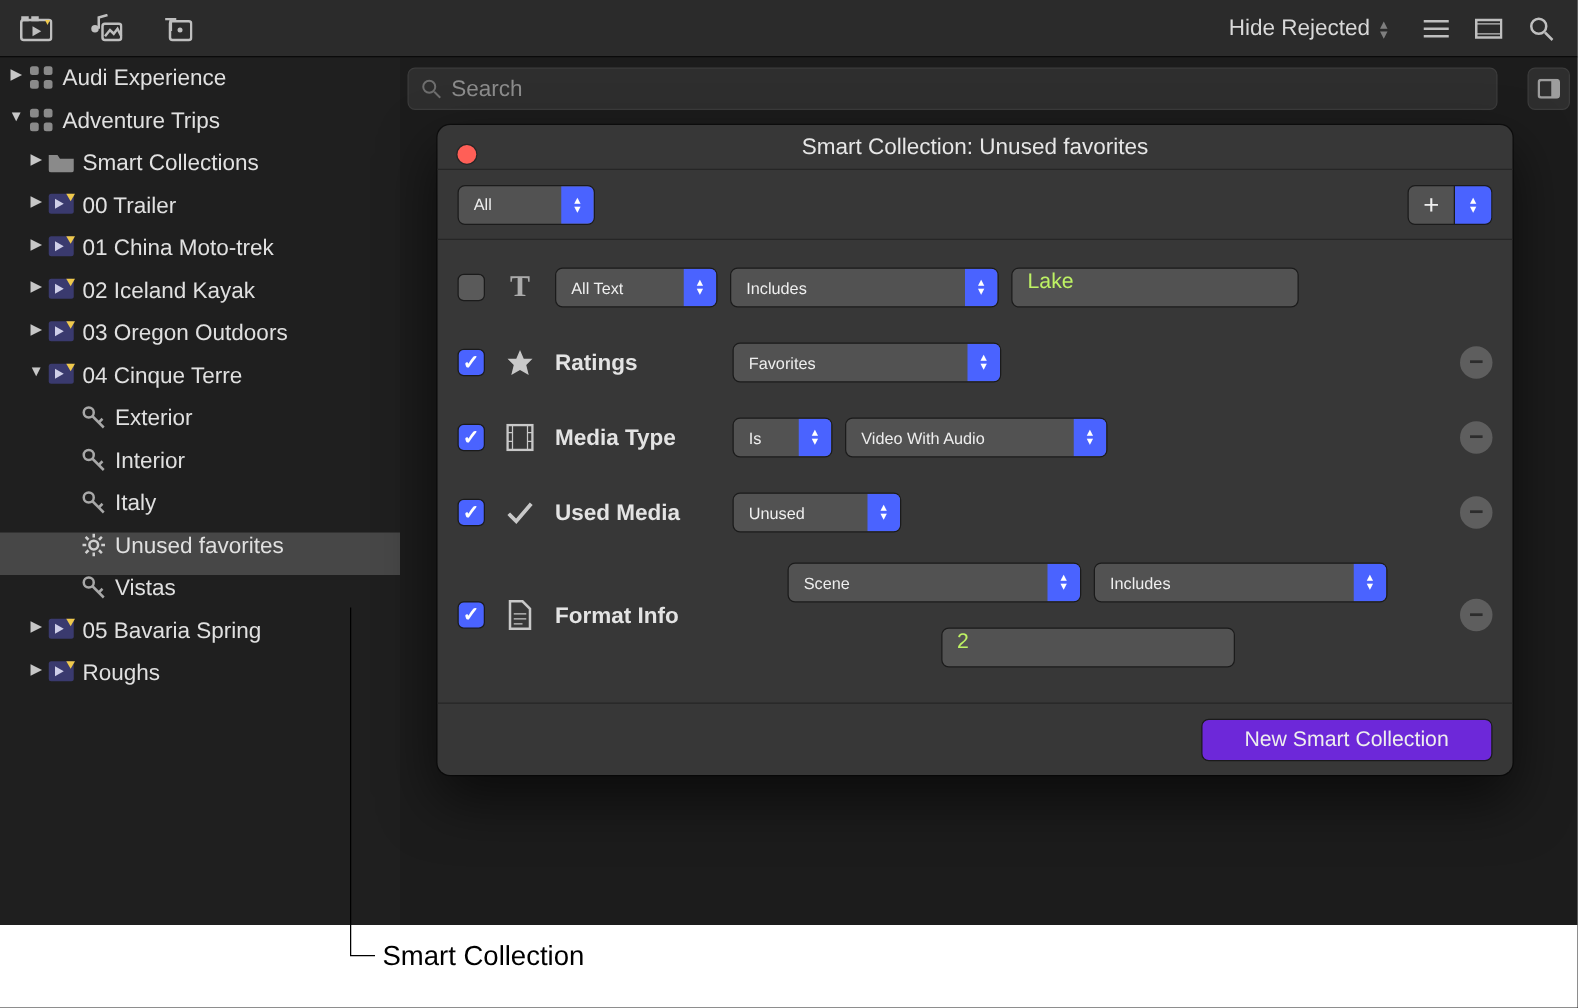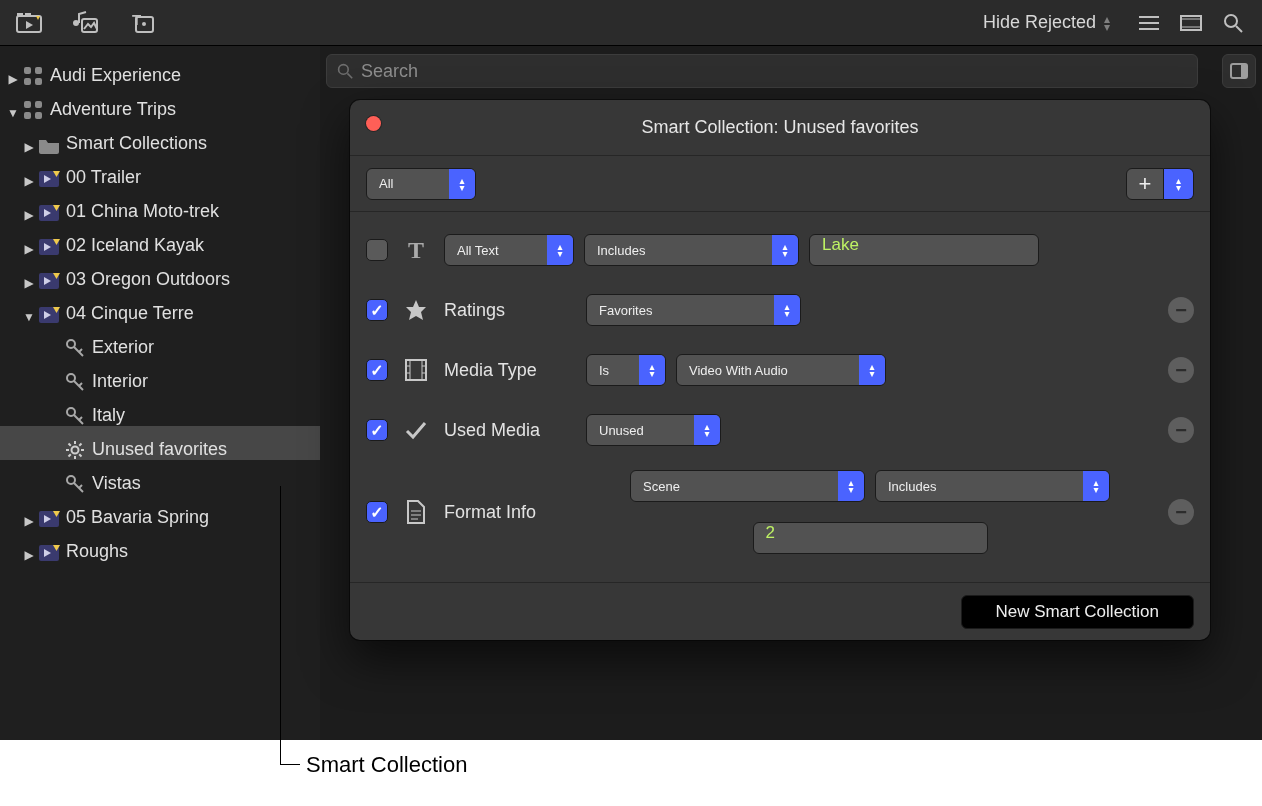--- a/index.html
+++ b/index.html
@@ -14,41 +14,41 @@
   .updown-caret { display:inline-block; margin-left:8px; color:#7f7f7f; font-size:12px; line-height:8px;}
   .updown-caret::before{content:"\25B4"; display:block;}
   .updown-caret::after{content:"\25BE"; display:block;}
   .toolbar-right-icon { width:34px; height:34px; display:flex; align-items:center; justify-content:center; margin-left:8px; color:#bfbfbf;}
   
   
   .main { flex:1; display:flex; min-height:0; }
   .sidebar { width: 320px; background:#1f1f1f; color:#e6e6e6; font-size:18px; padding-top:6px; overflow:hidden; }
   .content { flex:1; background:#1c1c1c; position: relative; display:flex; flex-direction:column;}
   
-  .sidebar-row { display:flex; align-items:flex-end; height:34px; padding-left:6px; white-space:nowrap;}
+  .sidebar-row { display:flex; align-items:flex-start; height:34px; padding-left:6px; white-space:nowrap;}
   .tri { width:14px; display:inline-flex; justify-content:center; color:#c7c7c7; font-size:12px;}
   .tri.collapsed::before{content:"\25B6";}
   .tri.expanded::before{content:"\25BC";}
   .tri.none::before{content:"";}
   .row-icon { width:26px; display:inline-flex; justify-content:center; align-items:center; margin-right:4px; color:#a8a8a8;}
   .sidebar-row.selected { background:#474747; }
   .depth0 { padding-left:6px;}
   .depth1 { padding-left:22px;}
   .depth2 { padding-left:48px;}
   .row-label{ color:#e0e0e0; }
   
   
   .search-row { height:44px; padding:6px 6px 0 6px; display:flex; gap:24px; align-items:center;}
   .search-field { flex:1; height:34px; background:#2e2e2e; border:1px solid #3c3c3c; border-radius:6px; display:flex; align-items:center; padding:0 10px; color:#8c8c8c; font-size:18px;}
   .search-field .mag { margin-right:8px; color:#6e6e6e; }
   .square-btn { width:34px; height:34px; background:#2e2e2e; border:1px solid #3c3c3c; border-radius:6px; display:flex; align-items:center; justify-content:center; color:#9d9d9d;}
   
   
   .panel { position:absolute; left:350px; top:100px; width:860px; background:#373737; border-radius:10px; box-shadow:0 20px 45px rgba(0,0,0,0.6), 0 0 0 1px rgba(0,0,0,0.5); color:#e6e6e6; }
-  .panel-title { position:relative; height:56px; display:flex; align-items:center; justify-content:center; font-size:18px; border-bottom:1px solid #262626;}
+  .panel-title { position:relative; height:36px; display:flex; align-items:center; justify-content:center; font-size:18px; border-bottom:1px solid #262626;}
   .close-dot { position:absolute; left:16px; top:16px; width:15px; height:15px; border-radius:50%; background:#ff5f57; box-shadow:0 0 0 1px rgba(0,0,0,0.3);}
   
   .panel-top { height:56px; display:flex; align-items:center; padding:0 16px; border-bottom:1px solid #262626;}
   
   .select { display:inline-flex; align-items:center; background:#525252; border:1px solid #1b1b1b; border-radius:6px; height:32px; color:#eee; font-size:13px; overflow:hidden; }
   .select .sel-label { padding:0 12px; flex:1;}
   .select .sel-caret { background:#4a63ff; width:26px; height:100%; display:flex; flex-direction:column; align-items:center; justify-content:center; color:#fff; font-size:10px; line-height:7px;}
   .select .sel-caret::before{content:"\25B4";}
   .select .sel-caret::after{content:"\25BE";}
   
@@ -57,30 +57,30 @@
   .add-btn-caret::before{content:"\25B4";}
   .add-btn-caret::after{content:"\25BE";}
   
   .criteria { padding: 8px 16px 18px 16px; }
   .crit-row { display:flex; align-items:center; min-height:60px; gap:14px; padding:10px 0; }
   .chk { width:22px; height:22px; border-radius:5px; border:1px solid #1b1b1b; display:flex; align-items:center; justify-content:center; flex-shrink:0;}
   .chk.off { background:#5a5a5a;}
   .chk.on { background:#4a63ff; color:#fff; font-size:16px;}
   .chk.on::after{content:"\2713"; font-weight:bold;}
   .crit-icon { width:28px; color:#c8c8c8; display:flex; justify-content:center; font-size:22px; flex-shrink:0;}
-  .crit-label { width:128px; font-size:18px; color:#e3e3e3; flex-shrink:0;}
+  .crit-label { width:128px; font-size:18px; color:#e3e3e3; flex-shrink:0;font-weight:bold;}
   .crit-controls { display:flex; gap:10px; flex-wrap:wrap; align-items:center; flex:1;}
   .text-input { height:32px; background:#525252; border:1px solid #1b1b1b; border-radius:6px; color:#bef264; font-size:17px; padding:0 12px;}
   .remove-btn { width:26px; height:26px; border-radius:50%; background:#5e5e5e; color:#2c2c2c; display:flex; align-items:center; justify-content:center; font-size:20px; font-weight:bold; margin-left:auto; flex-shrink:0;}
   .remove-btn::before{content:"\2212";}
   
   .crit-row.inactive .crit-icon, .crit-row.inactive .crit-label { opacity:0.8;}
   
   .panel-footer { border-top:1px solid #262626; height:58px; display:flex; align-items:center; justify-content:flex-end; padding:0 16px;}
-  .footer-btn { height:34px; padding:0 34px; background:#000000; border:1px solid #1b1b1b; border-radius:6px; color:#eee; font-size:17px; display:flex; align-items:center;}
+  .footer-btn { height:34px; padding:0 34px; background:#6d28d9; border:1px solid #1b1b1b; border-radius:6px; color:#eee; font-size:17px; display:flex; align-items:center;}
   
   
   .callout-line { position:absolute; background:#000; }
   .callout-text { position:absolute; font-size:22px; color:#000; font-family: "Helvetica Neue", Arial, sans-serif;}
   
   
   svg { display:block; }
 </style>
 </head>
 <body>

